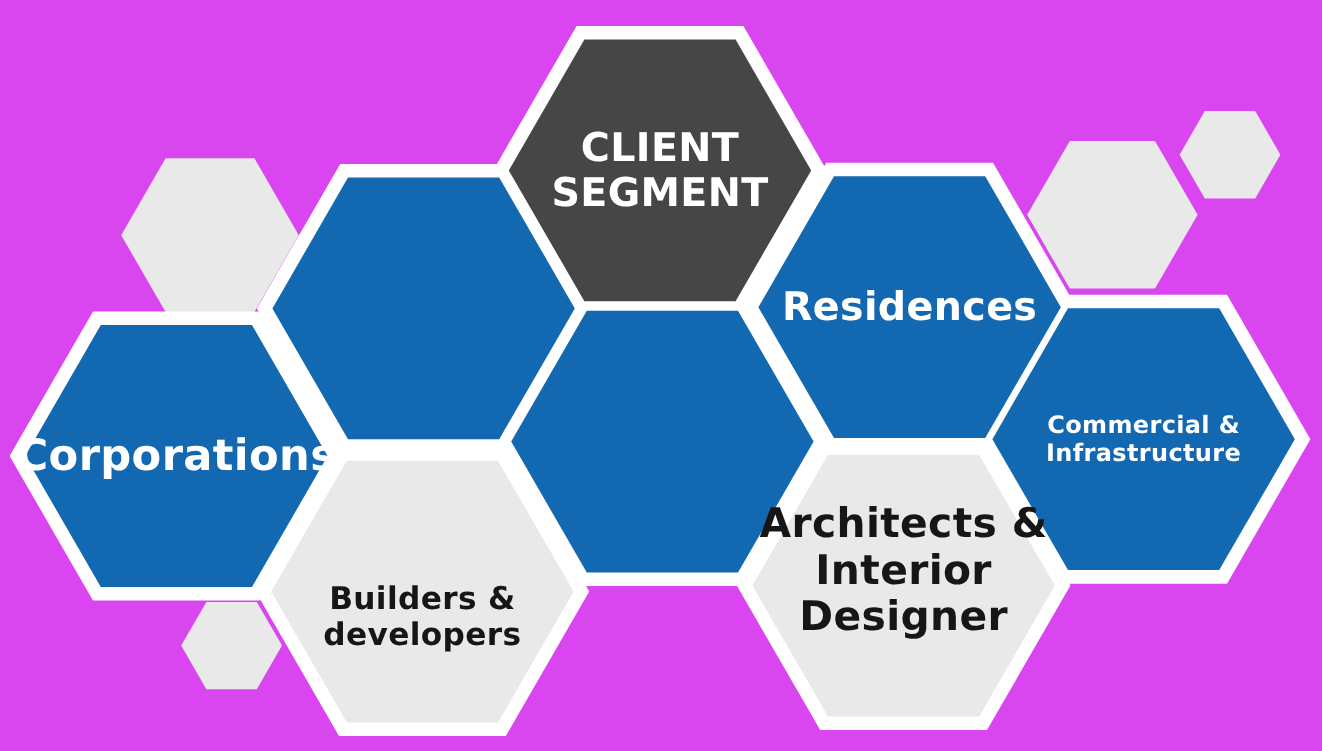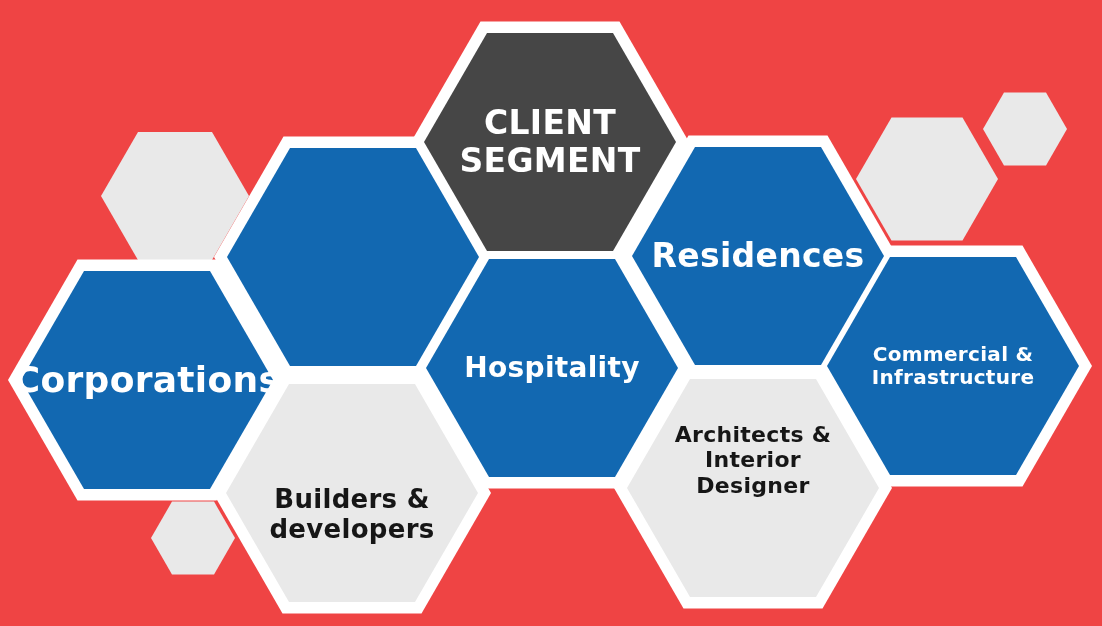--- a/index.html
+++ b/index.html
@@ -5,21 +5,21 @@
   html, body {
     margin: 0;
     padding: 0;
     background: #ffffff;
     font-family: "DejaVu Sans", "Liberation Sans", sans-serif;
   }
   .stage {
     position: relative;
     width: 1102px;
     height: 626px;
-    background: #ef4444;
+    background: #d946ef;
     overflow: hidden;
   }
   .stage svg {
     position: absolute;
     left: 0;
     top: 0;
   }
   .labels-layer {
     position: absolute;
     left: 0;
@@ -67,23 +67,22 @@
         <polygon points="884.0,256.0 821.0,365.1 695.0,365.1 632.0,256.0 695.0,146.9 821.0,146.9" fill="#1268b1"></polygon>
         <polygon points="1079.0,366.0 1016.0,475.1 890.0,475.1 827.0,366.0 890.0,256.9 1016.0,256.9" fill="#1268b1"></polygon>
         <polygon points="478.0,493.0 415.0,602.1 289.0,602.1 226.0,493.0 289.0,383.9 415.0,383.9" fill="#e9e9e9"></polygon>
         <polygon points="879.0,488.0 816.0,597.1 690.0,597.1 627.0,488.0 690.0,378.9 816.0,378.9" fill="#e9e9e9"></polygon>
       </g>
   </svg>
   <div id="labels" class="labels-layer">
       <div class="hex-label" style="left: 550px; top: 142px; font-size: 33px; color: rgb(255, 255, 255);">CLIENT
 SEGMENT</div>
       <div class="hex-label" style="left: 147px; top: 380px; font-size: 36px; color: rgb(255, 255, 255);">Corporations</div>
-      <div class="hex-label" style="left: 552px; top: 368px; font-size: 28px; color: rgb(255, 255, 255);">Hospitality</div>
       <div class="hex-label" style="left: 758px; top: 256px; font-size: 33px; color: rgb(255, 255, 255);">Residences</div>
       <div class="hex-label" style="left: 953px; top: 366px; font-size: 20px; color: rgb(255, 255, 255);">Commercial &amp;
 Infrastructure</div>
       <div class="hex-label" style="left: 352px; top: 515px; font-size: 26px; color: rgb(22, 22, 22);">Builders &amp;
 developers</div>
-      <div class="hex-label" style="left: 753px; top: 460px; font-size: 22px; color: rgb(22, 22, 22);">Architects &amp;
+      <div class="hex-label" style="left: 753px; top: 476px; font-size: 34px; color: rgb(22, 22, 22);">Architects &amp;
 Interior
 Designer</div>
     </div>
 </div>
 
 </body></html>

